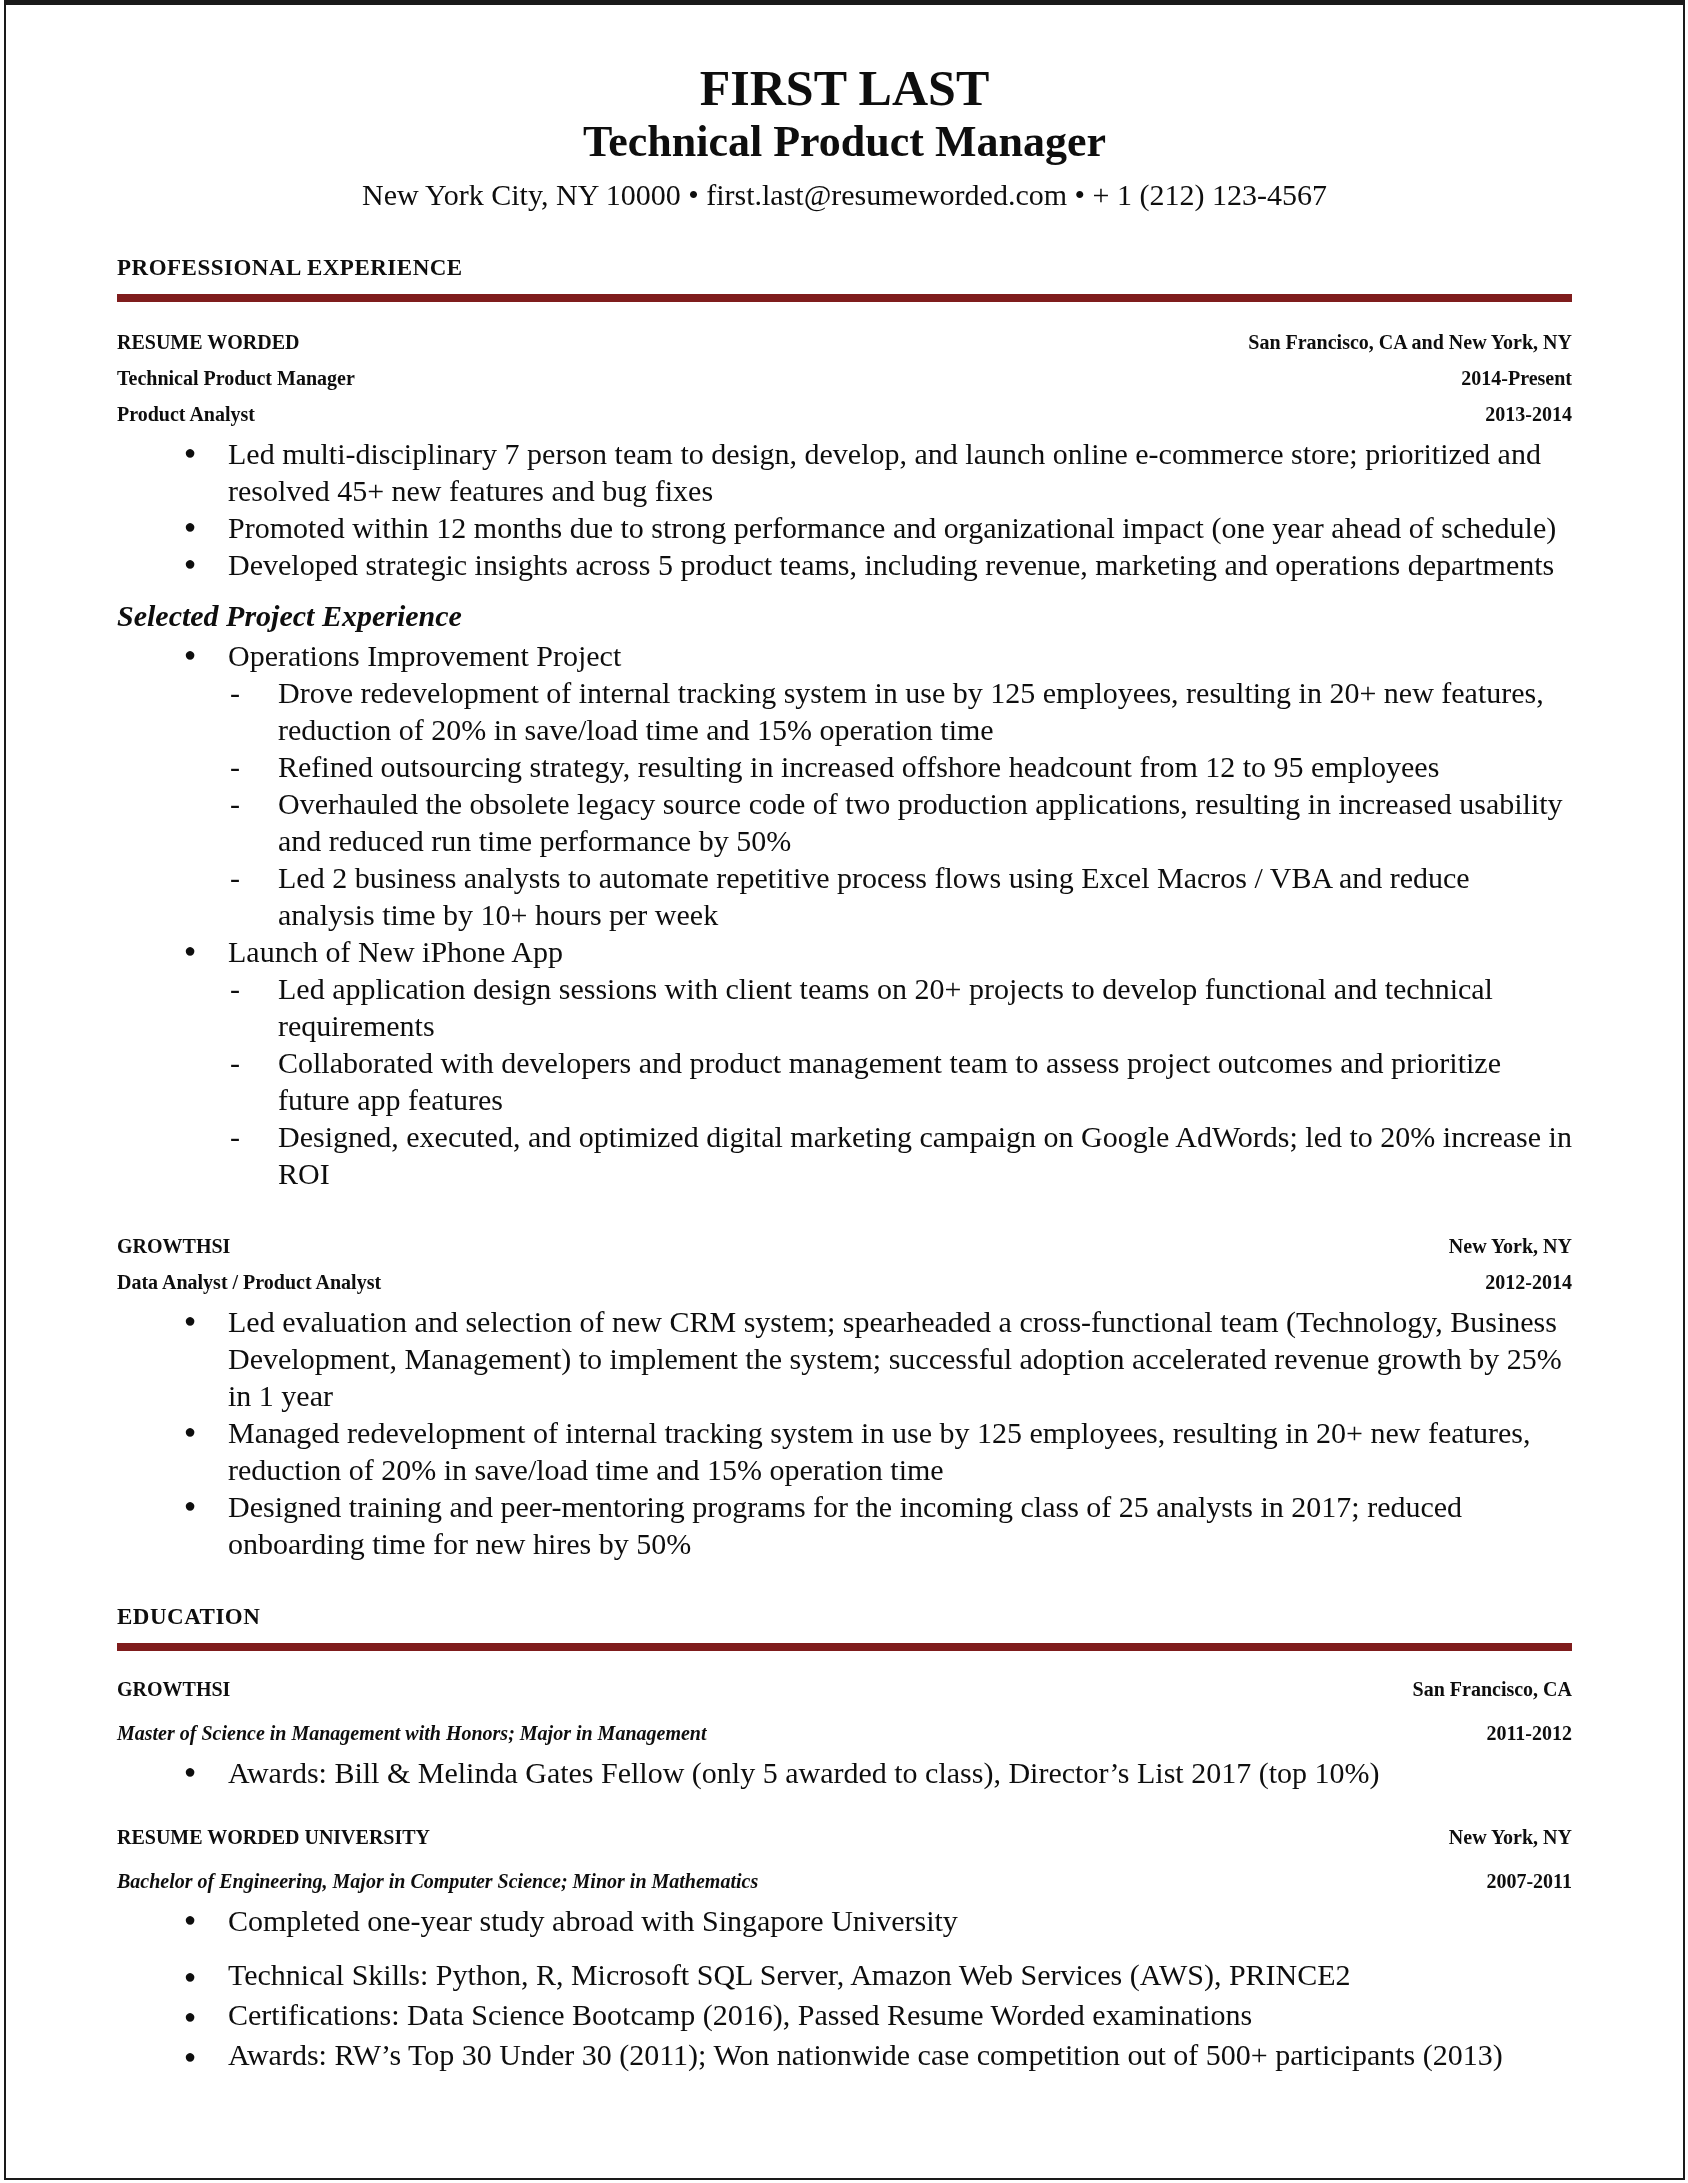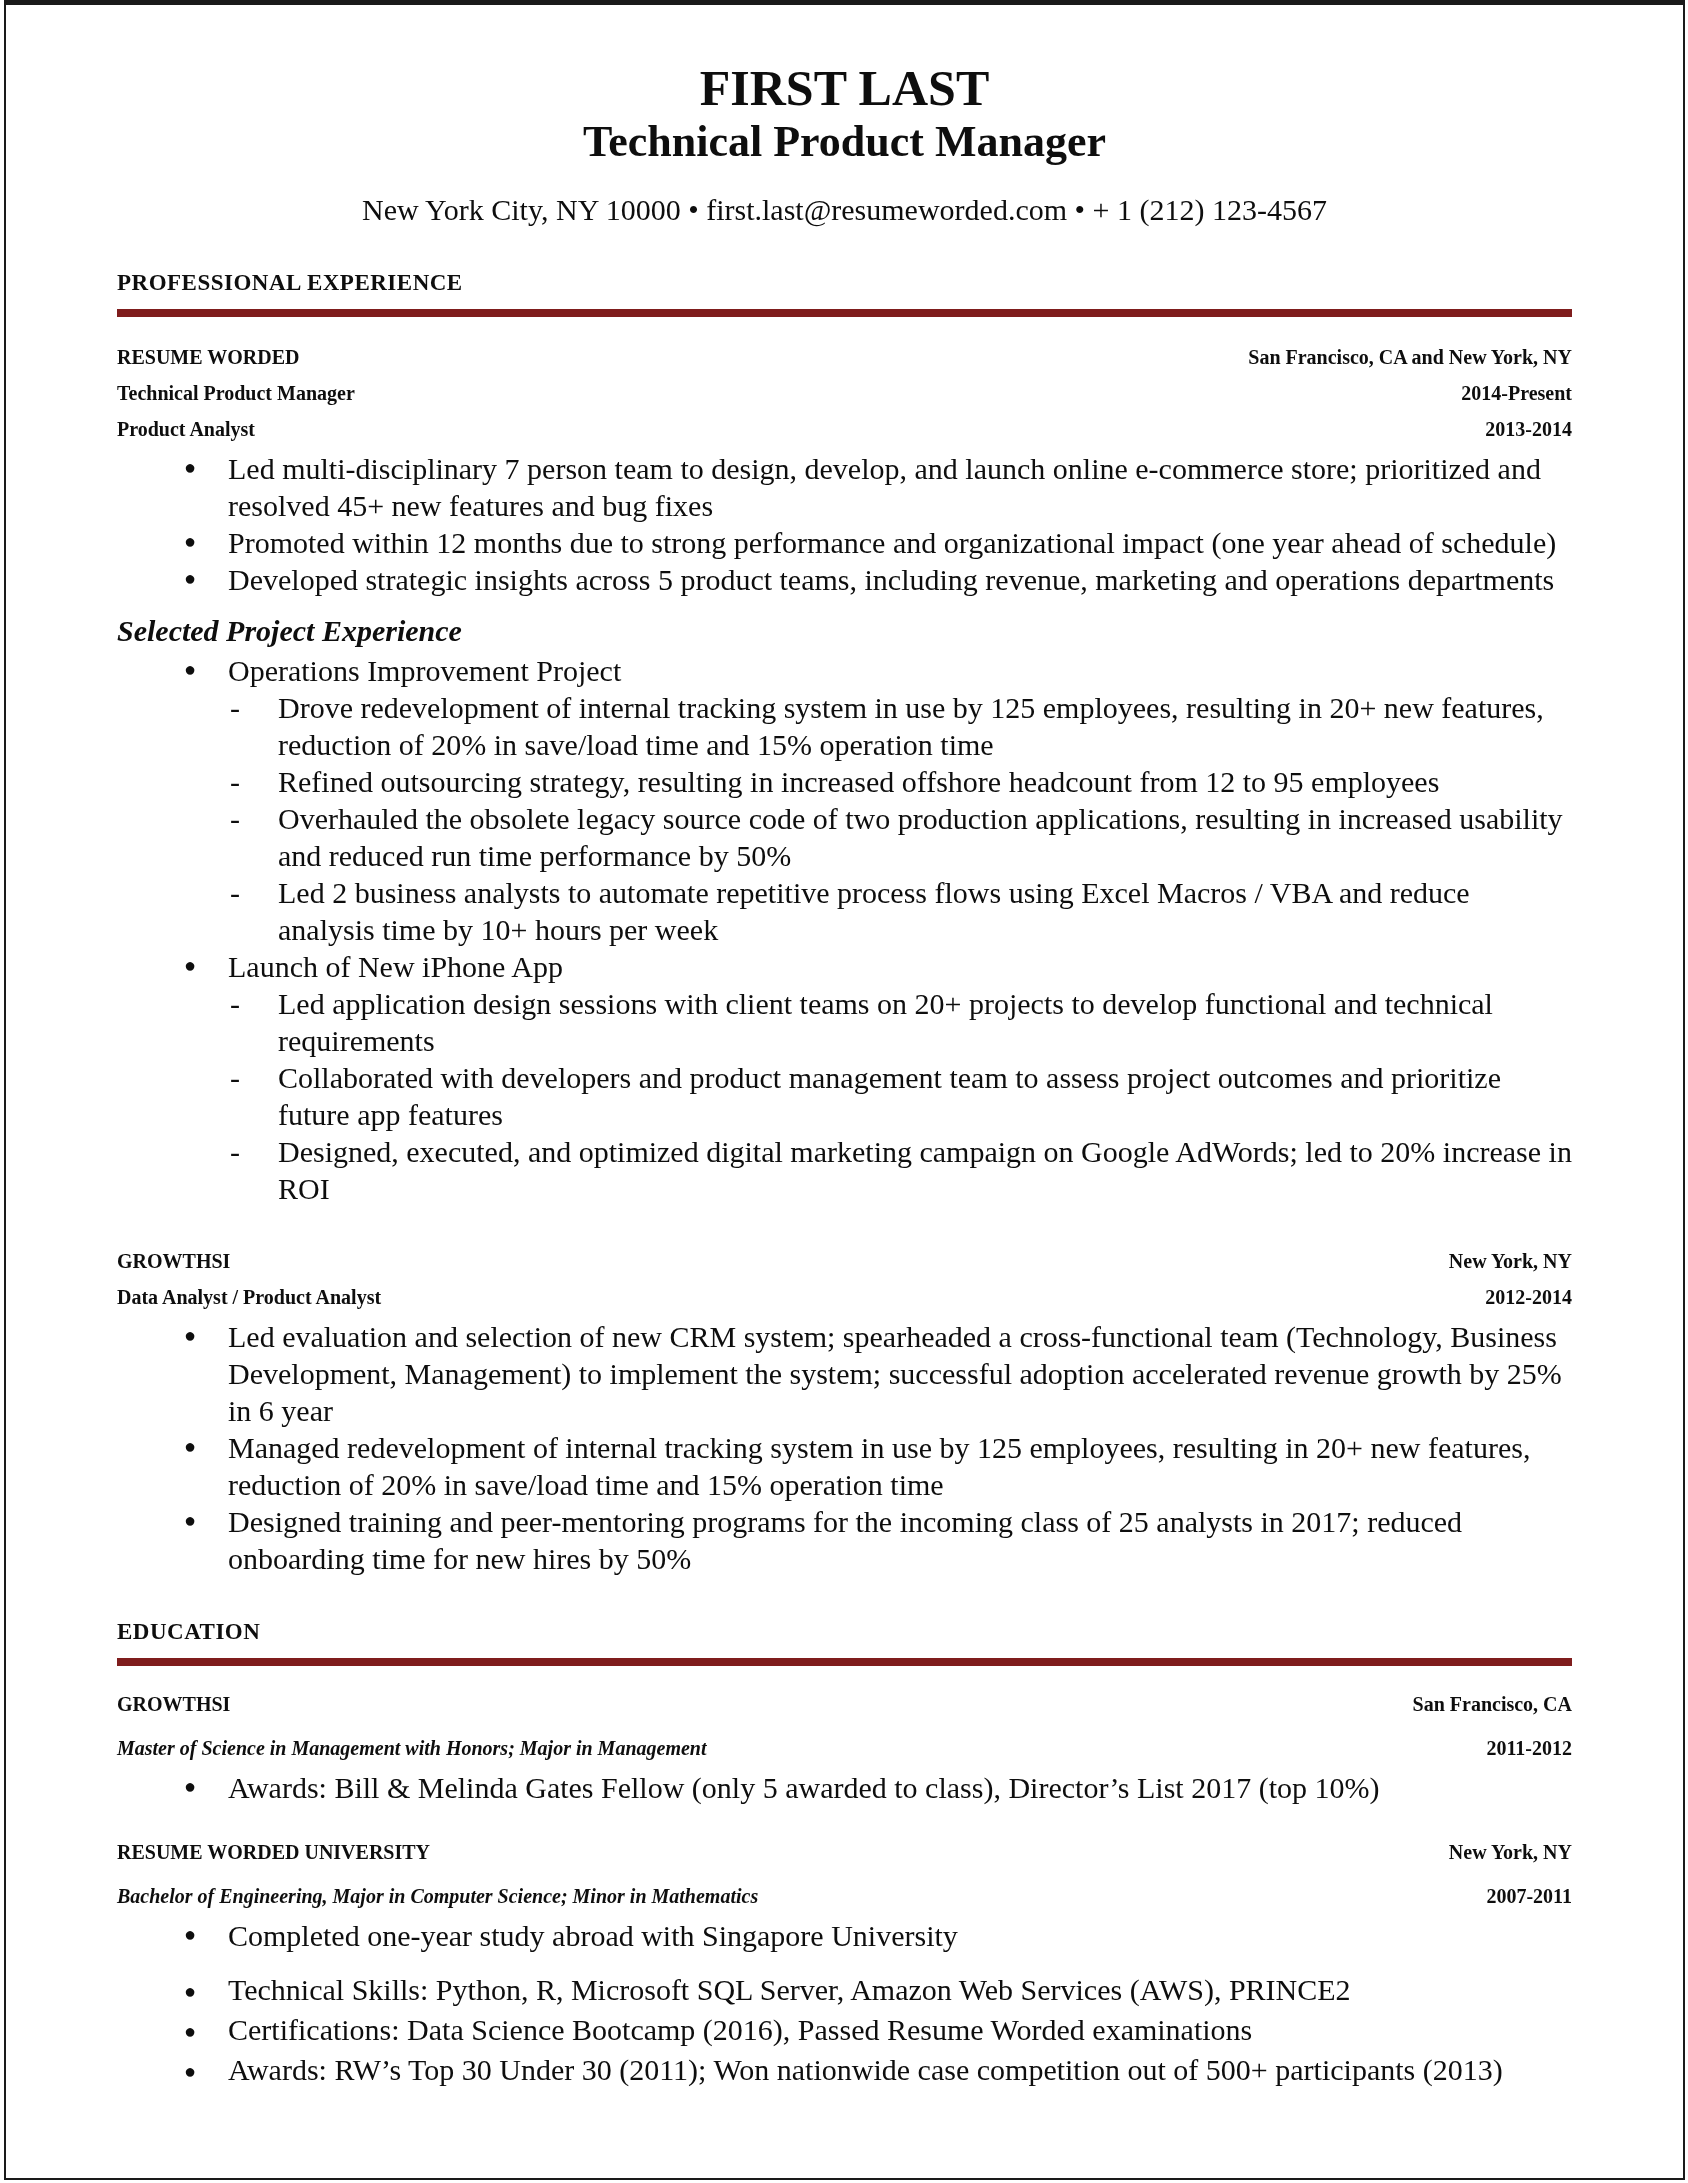--- a/index.html
+++ b/index.html
@@ -42,21 +42,21 @@
     text-align: center;
     font-size: 44px;
     line-height: 50px;
     font-weight: bold;
     margin-top: 2px;
   }
   .contact {
     text-align: center;
     font-size: 30px;
     line-height: 40px;
-    margin-top: 23px;
+    margin-top: 8px;
   }
 
   
   h2.section-heading {
     margin: 36px 0 0 0;
     font-size: 23px;
     line-height: 38px;
     font-weight: bold;
     letter-spacing: 0.5px;
     padding-bottom: 7px;
@@ -190,21 +190,21 @@
     <div class="entry-block gap">
       <div class="row">
         <span class="left">GROWTHSI</span>
         <span class="right">New York, NY</span>
       </div>
       <div class="row">
         <span class="left">Data Analyst / Product Analyst</span>
         <span class="right">2012-2014</span>
       </div>
       <ul class="bullets">
-        <li>Led evaluation and selection of new CRM system; spearheaded a cross-functional team (Technology, Business Development, Management) to implement the system; successful adoption accelerated revenue growth by 25% in 6 year</li>
+        <li>Led evaluation and selection of new CRM system; spearheaded a cross-functional team (Technology, Business Development, Management) to implement the system; successful adoption accelerated revenue growth by 25% in 1 year</li>
         <li>Managed redevelopment of internal tracking system in use by 125 employees, resulting in 20+ new features, reduction of 20% in save/load time and 15% operation time</li>
         <li>Designed training and peer-mentoring programs for the incoming class of 25 analysts in 2017; reduced onboarding time for new hires by 50%</li>
       </ul>
     </div>
 
     <h2 class="section-heading">EDUCATION</h2>
 
     <div class="edu-block">
       <div class="row">
         <span class="left">GROWTHSI</span>

